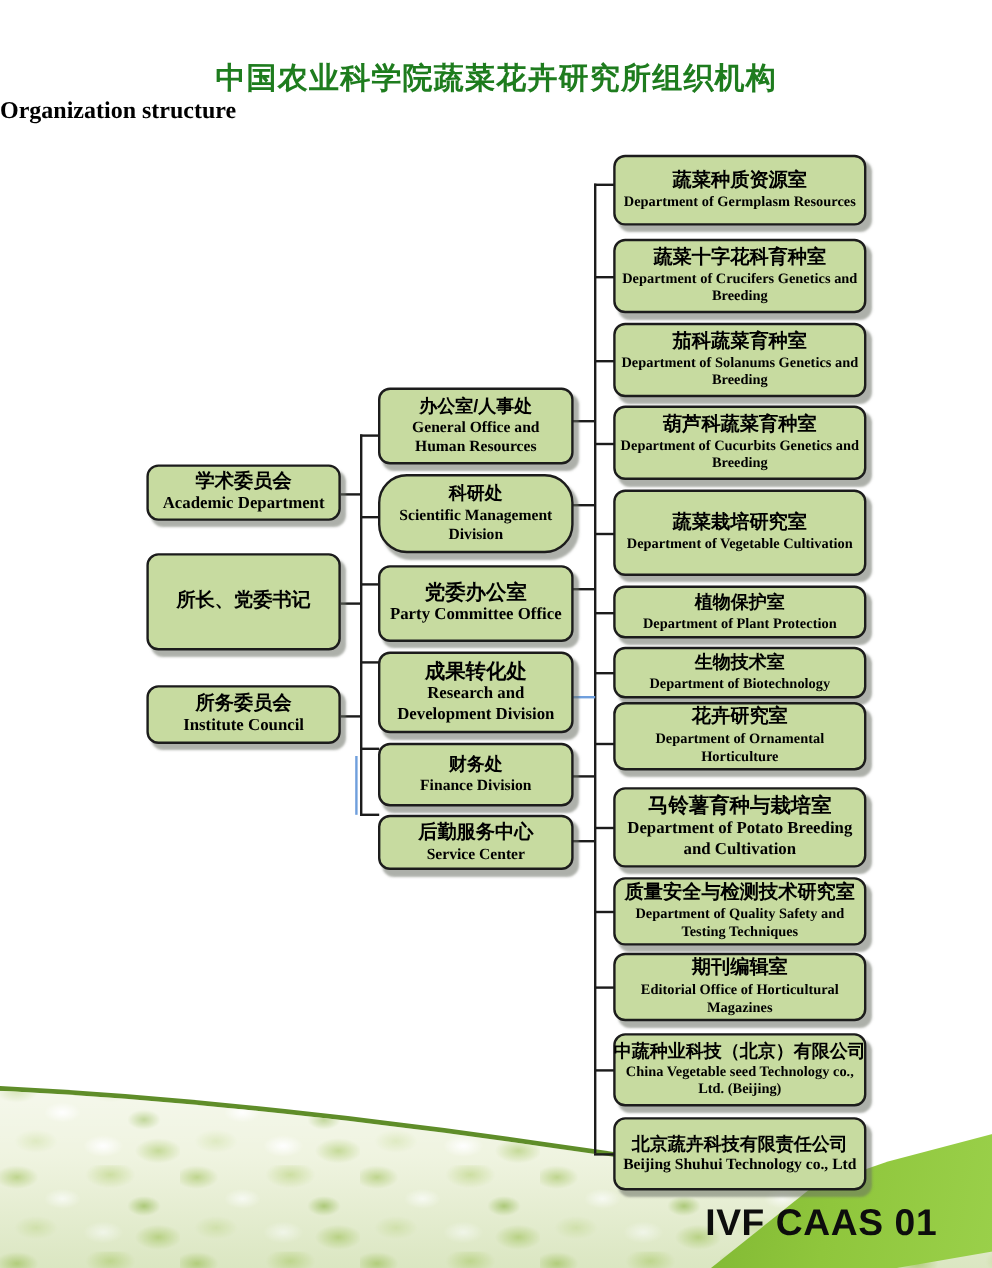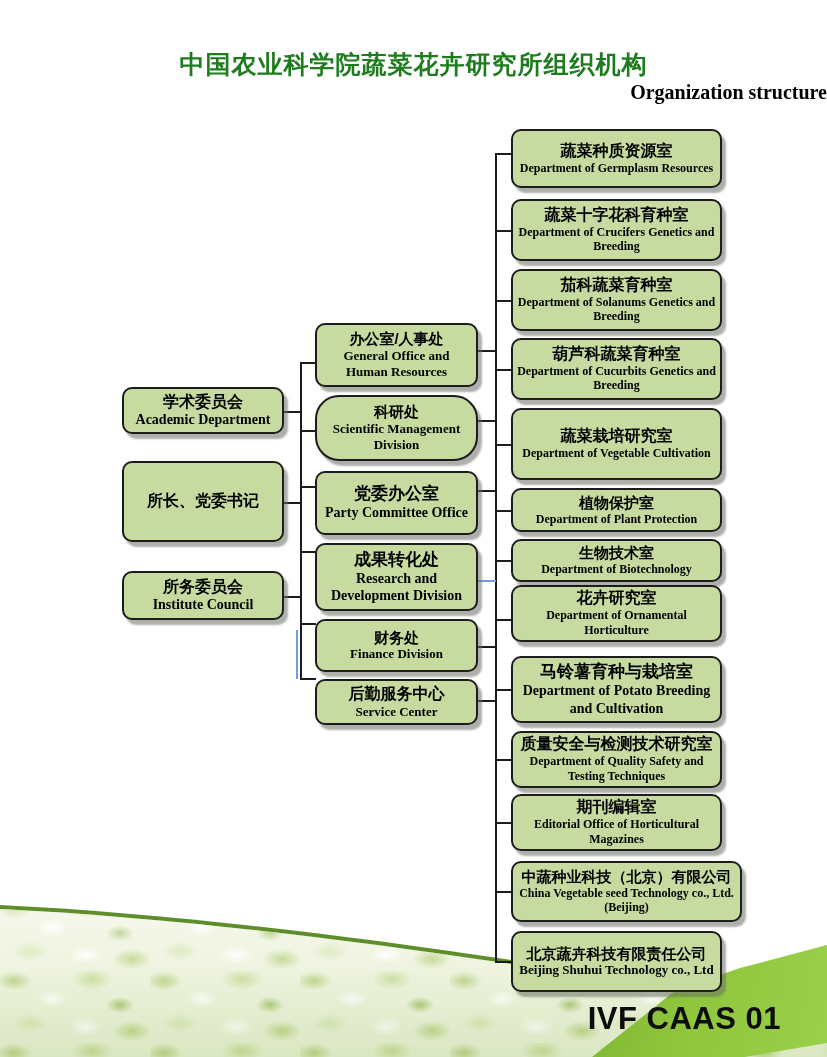--- a/index.html
+++ b/index.html
@@ -11,21 +11,21 @@
       #f3f8ec 50%, #dcead f 0, #d9e8c0 60%,
       #c3d9a3 67%, #a3c873 76%,
       #8abb4e 85%, #7fae3a 92%, #78a936 100%);
   }
   
   .title-cn{
     position:absolute;top:48px;left:0;width:100%;text-align:center;
     font-size:25px;font-weight:700;color:#1e7c1e;letter-spacing:1px;
   }
   .title-en{
-    position:absolute;top:81px;left:0;width:100%;text-align:right;
+    position:absolute;top:81px;left:0;width:100%;text-align:left;
     font-family:"Liberation Serif","DejaVu Serif",serif;
     font-size:20px;font-weight:700;color:#000;
   }
   
   .node{
     position:absolute;box-sizing:border-box;
     background:#c7dba0;
     border:2px solid #1c1c1c;border-radius:10px;
     box-shadow:4px 5px 2px rgba(105,112,100,.55);
     display:flex;flex-direction:column;align-items:center;justify-content:center;
@@ -197,21 +197,21 @@
         <div class="en">Department of Potato Breeding and Cultivation</div>
       </div>
       <div class="node cn16" style="left: 511px; top: 731px; width: 211px; height: 57px;">
         <div class="cn">质量安全与检测技术研究室</div>
         <div class="en">Department of Quality Safety and Testing Techniques</div>
       </div>
       <div class="node cn16" style="left: 511px; top: 794px; width: 211px; height: 57px;">
         <div class="cn">期刊编辑室</div>
         <div class="en">Editorial Office of Horticultural Magazines</div>
       </div>
-      <div class="node cn15" style="left: 511px; top: 861px; width: 231px; height: 61px;">
+      <div class="node cn15" style="left: 511px; top: 861px; width: 211px; height: 61px;">
         <div class="cn">中蔬种业科技（北京）有限公司</div>
         <div class="en">China Vegetable seed Technology co., Ltd. (Beijing)</div>
       </div>
       <div class="node en13" style="left: 511px; top: 931px; width: 211px; height: 61px;">
         <div class="cn">北京蔬卉科技有限责任公司</div>
         <div class="en">Beijing Shuhui Technology co., Ltd</div>
       </div>
     </div>
 
   <div class="slide-code">IVF CAAS 01</div>

